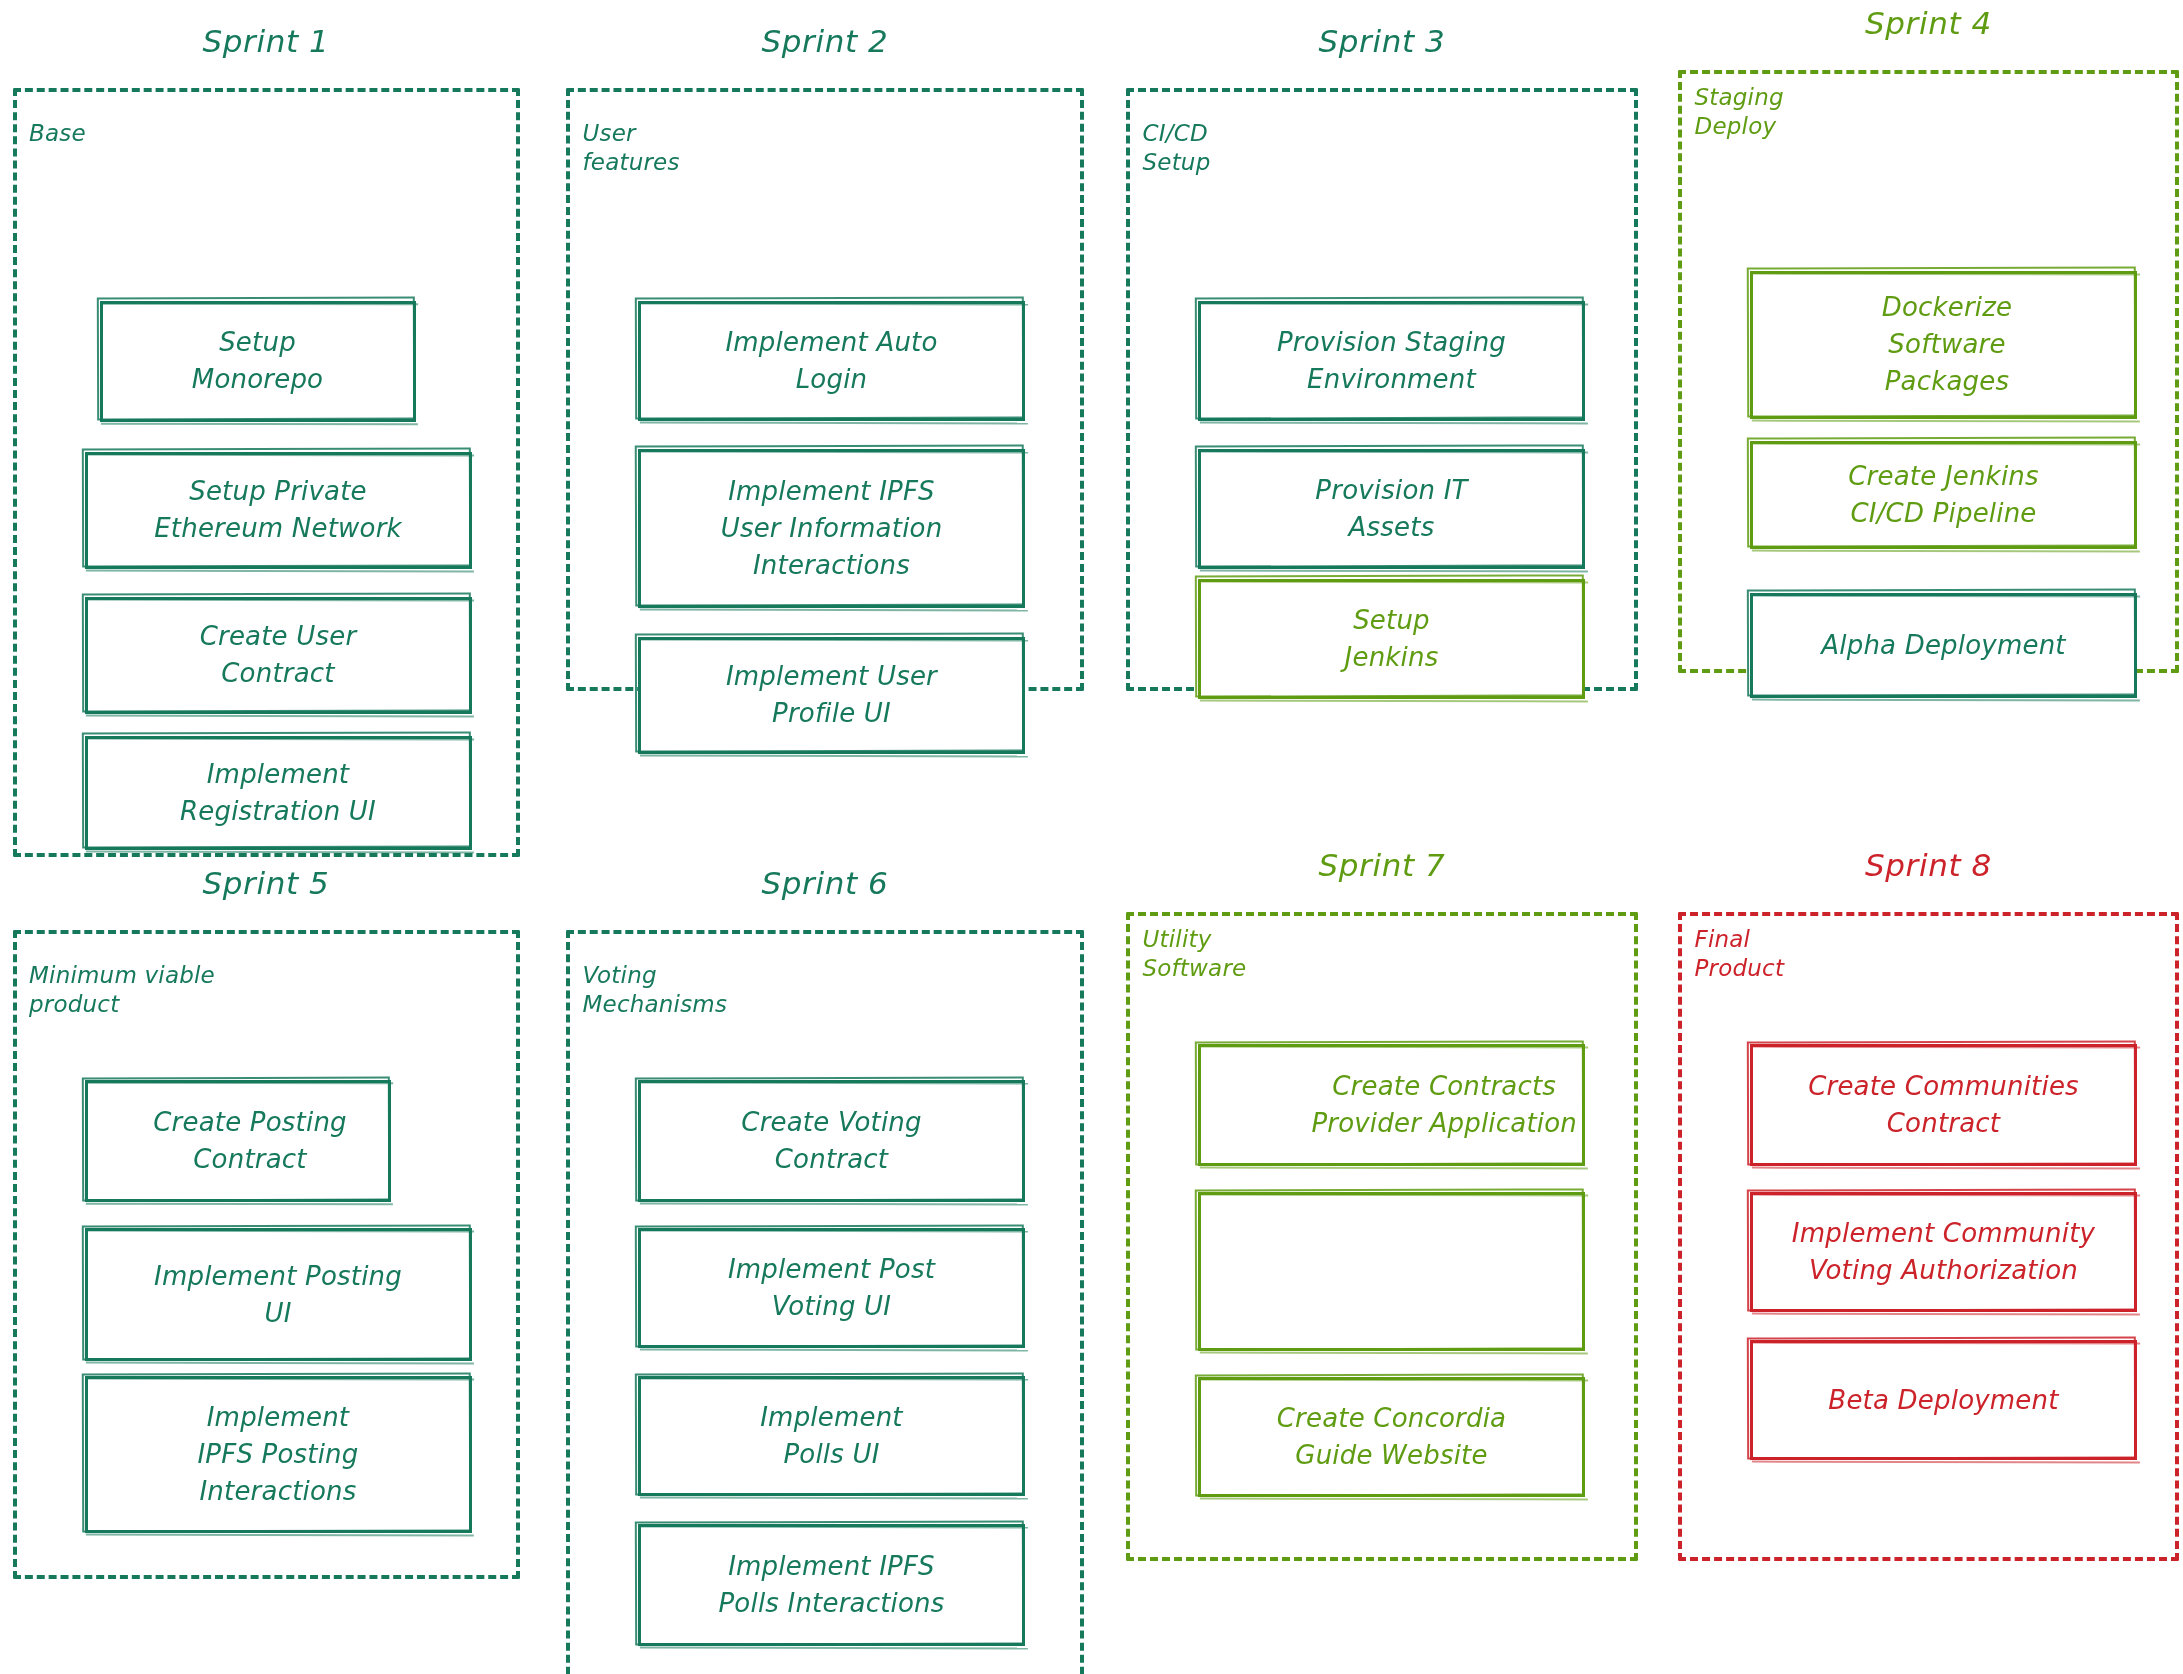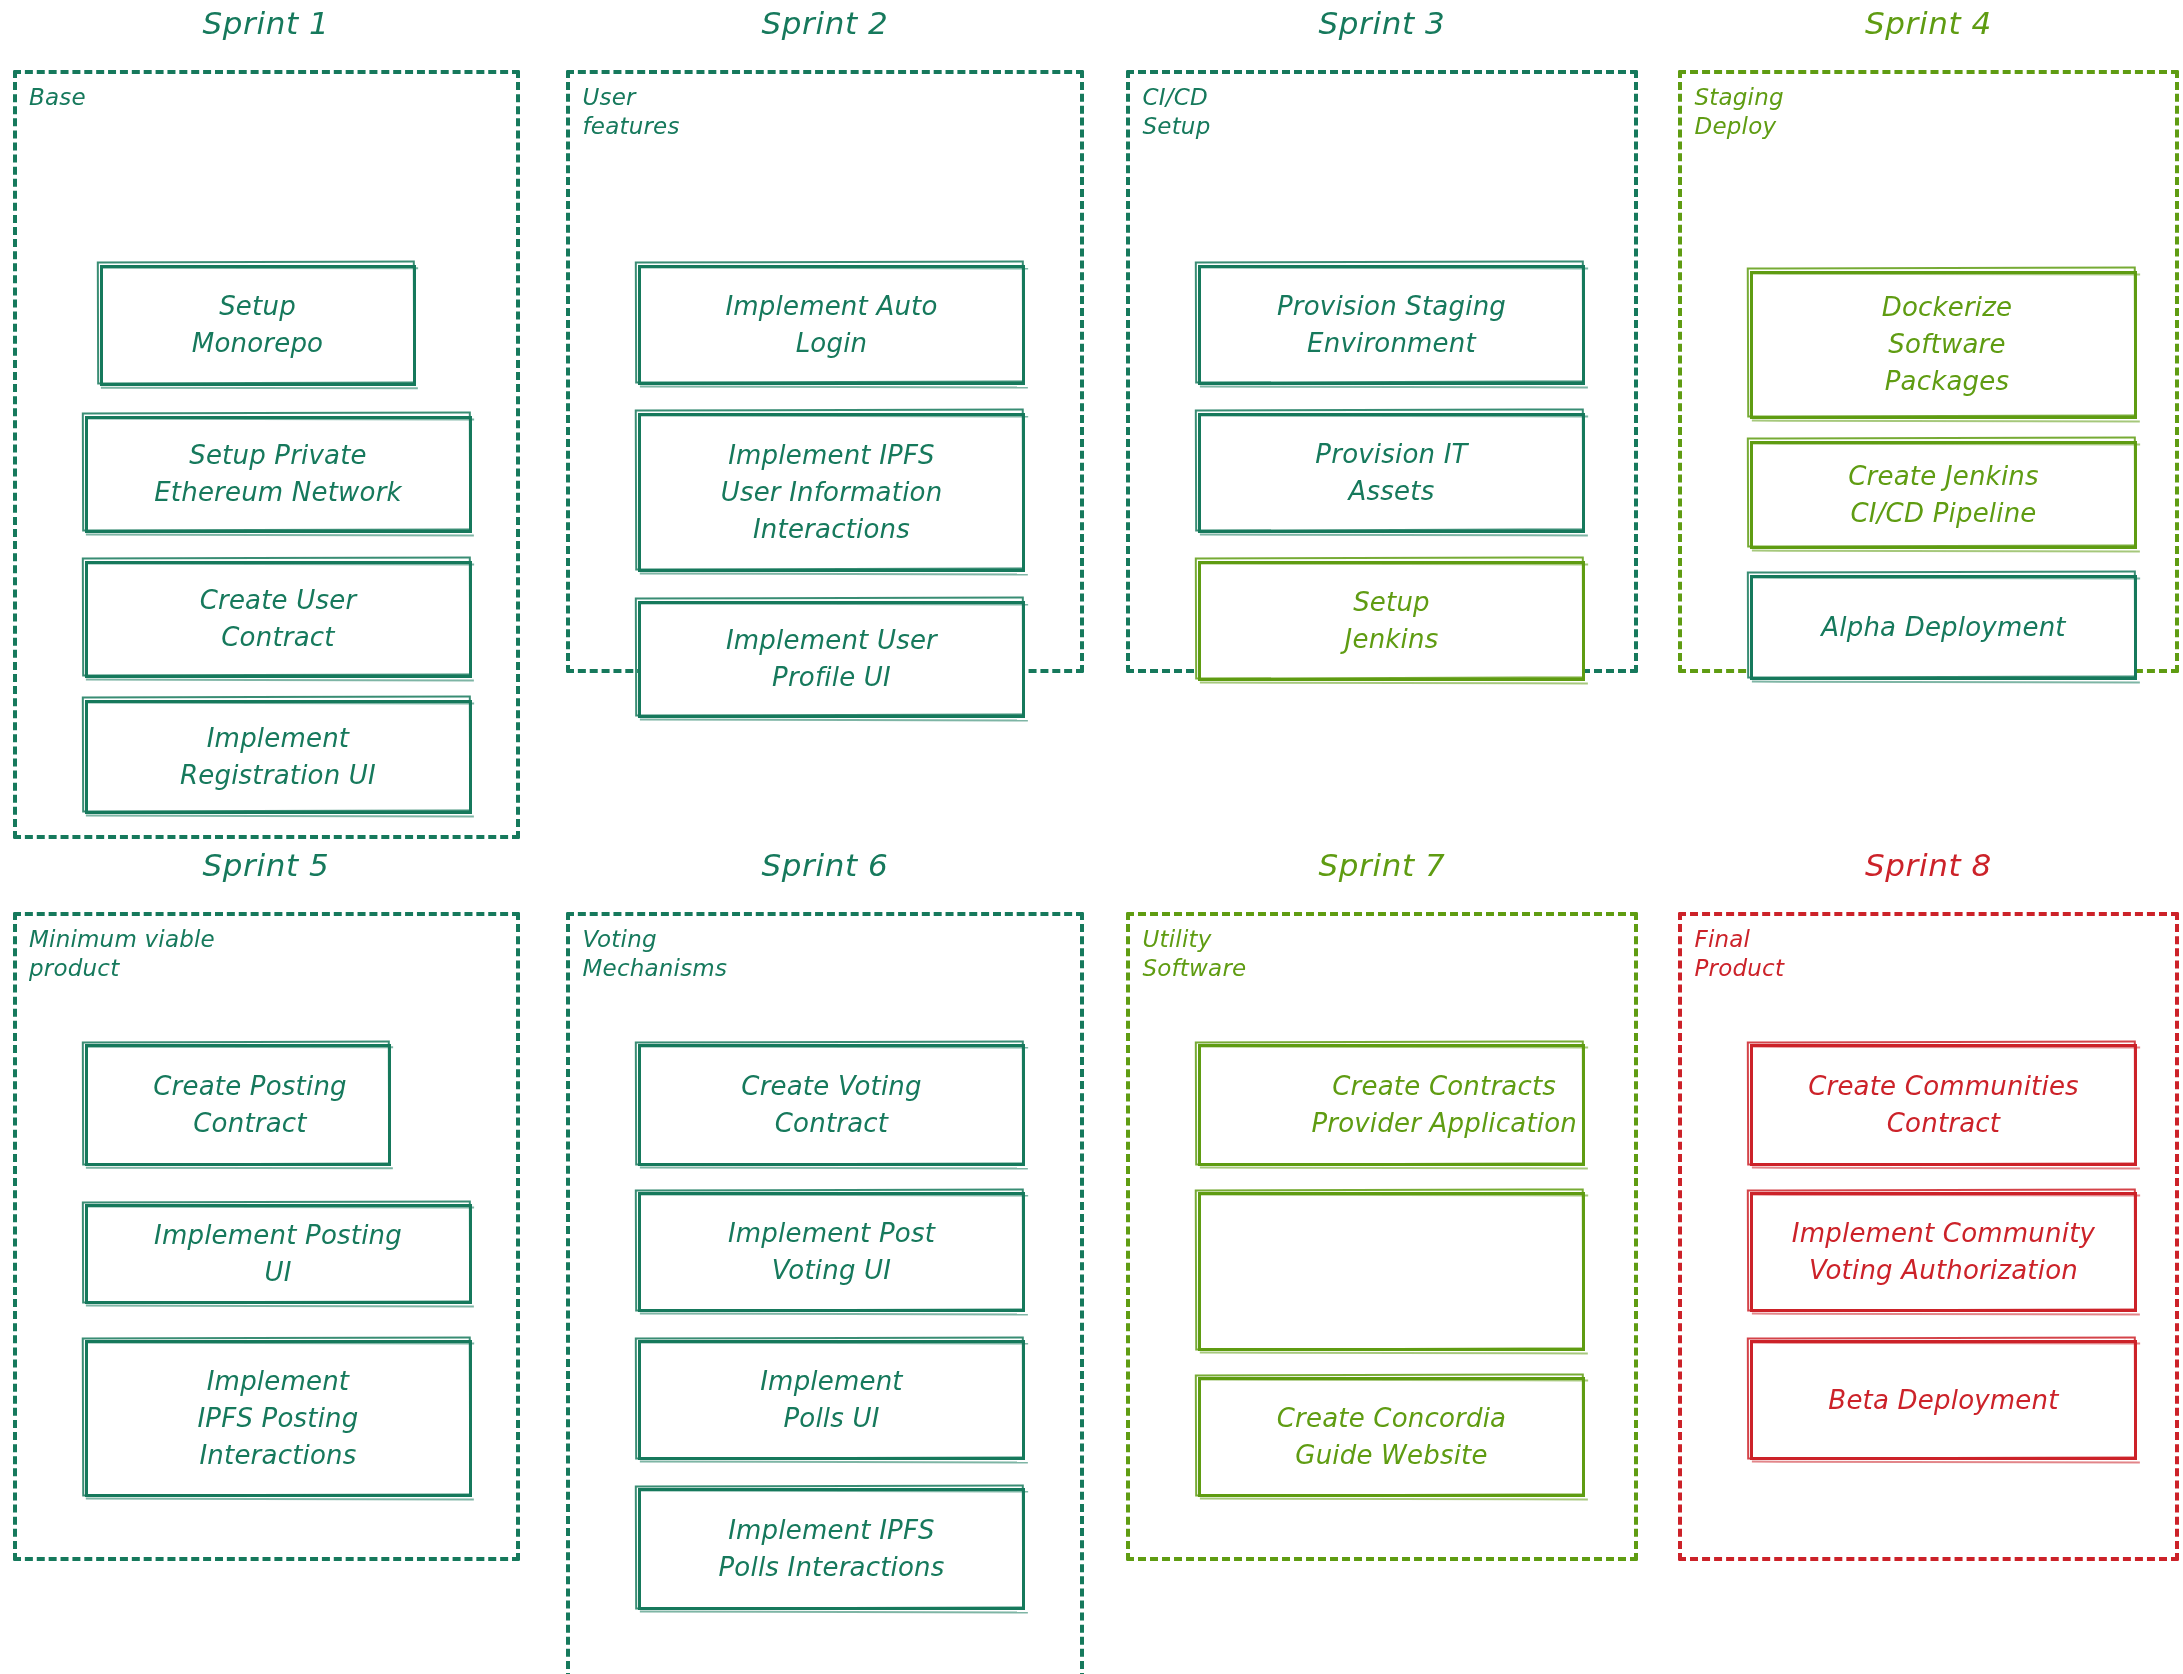--- a/index.html
+++ b/index.html
@@ -76,21 +76,21 @@
     position:relative;z-index:2;
     font-size:26px;
     line-height:1.42;
     font-style:italic;
     letter-spacing:0.2px;
     white-space:pre-line;
     padding:0 8px;
   }
 
   
-  .c-teal{color:#16795c;border-color:#16795c;}
+  .c-teal{color:#16795c;border-color:#16795c;margin-top:18px;}
   .c-olive{color:#5f9c12;border-color:#5f9c12;}
   .c-red{color:#cc2229;border-color:#cc2229;}
 </style>
 </head>
 <body>
 
 <div id="board">
     <div class="sprint" style="left: 12.5px; top: 4.6px; width: 507px; height: 845px;">
       <div class="sprint-title c-teal">Sprint 1</div>
       <div class="sprint-frame c-teal" style="top: 65px; height: 769px;">
@@ -215,21 +215,21 @@
       <div class="sprint-frame c-teal" style="top: 65px; height: 649px;">
         <div class="sprint-caption c-teal">Minimum viable
 product</div>
         <div class="task c-teal" style="position: absolute; left: 68px; top: 128px; width: 306px; height: 122px; padding-left: 25px;">
           <div class="frame"></div>
           <div class="frame2"></div>
           <div class="frame3"></div>
           <div class="task-label">Create Posting
 Contract</div>
         </div>
-        <div class="task c-teal" style="position: absolute; left: 68px; top: 288px; width: 387px; height: 100px;">
+        <div class="task c-teal" style="position: absolute; left: 68px; top: 276px; width: 387px; height: 133px;">
           <div class="frame"></div>
           <div class="frame2"></div>
           <div class="frame3"></div>
           <div class="task-label">Implement Posting
 UI</div>
         </div>
         <div class="task c-teal" style="position: absolute; left: 68px; top: 424px; width: 387px; height: 157px;">
           <div class="frame"></div>
           <div class="frame2"></div>
           <div class="frame3"></div>

